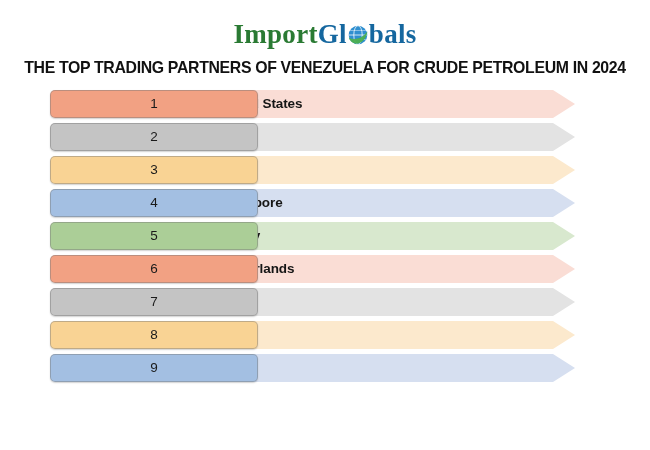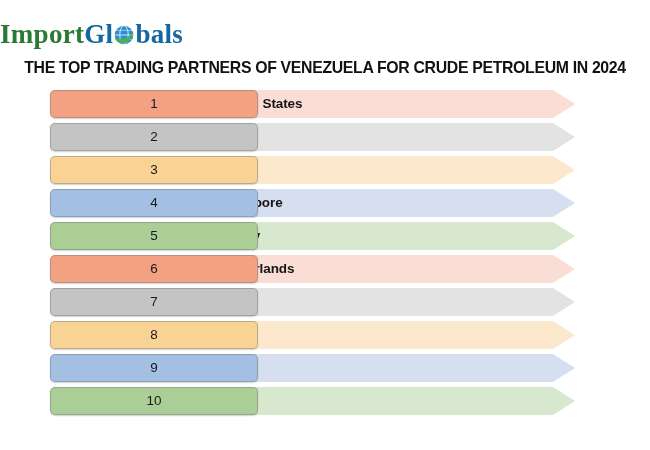--- a/index.html
+++ b/index.html
@@ -20,20 +20,21 @@
     background: #ffffff;
     box-sizing: border-box;
   }
 
   
   #logo {
     position: absolute;
     top: 18px;
     left: 0;
     width: 650px;
+    text-align: center;
     font-family: "Liberation Serif", serif;
     font-size: 27px;
     font-weight: 700;
     letter-spacing: 0.3px;
     white-space: nowrap;
     line-height: 32px;
   }
   .logo-import { color: #2a7a33; }
   .logo-gl, .logo-bals { color: #15679f; }
   .globe-wrap {
@@ -199,21 +200,15 @@
         <div class="banner-label"><span class="bullet">•</span><span>Brazil</span></div>
         <div class="rank-block" style="background: linear-gradient(rgb(249, 211, 148) 0%, rgb(249, 211, 148) 55%, rgb(249, 211, 148) 100%);"></div>
         <div class="rank-num">8</div>
       </div>
       <div class="row">
         <div class="banner" style="background: rgb(214, 223, 240);"></div>
         <div class="banner-label"><span class="bullet">•</span><span>Chile</span></div>
         <div class="rank-block" style="background: linear-gradient(rgb(163, 191, 226) 0%, rgb(163, 191, 226) 55%, rgb(163, 191, 226) 100%);"></div>
         <div class="rank-num">9</div>
       </div>
-      <div class="row">
-        <div class="banner" style="background: rgb(216, 232, 206);"></div>
-        <div class="banner-label"><span class="bullet">•</span><span>Japan</span></div>
-        <div class="rank-block" style="background: linear-gradient(rgb(171, 206, 151) 0%, rgb(171, 206, 151) 55%, rgb(171, 206, 151) 100%);"></div>
-        <div class="rank-num">10</div>
-      </div>
     </div>
 
 </div>
 
 </body></html>

